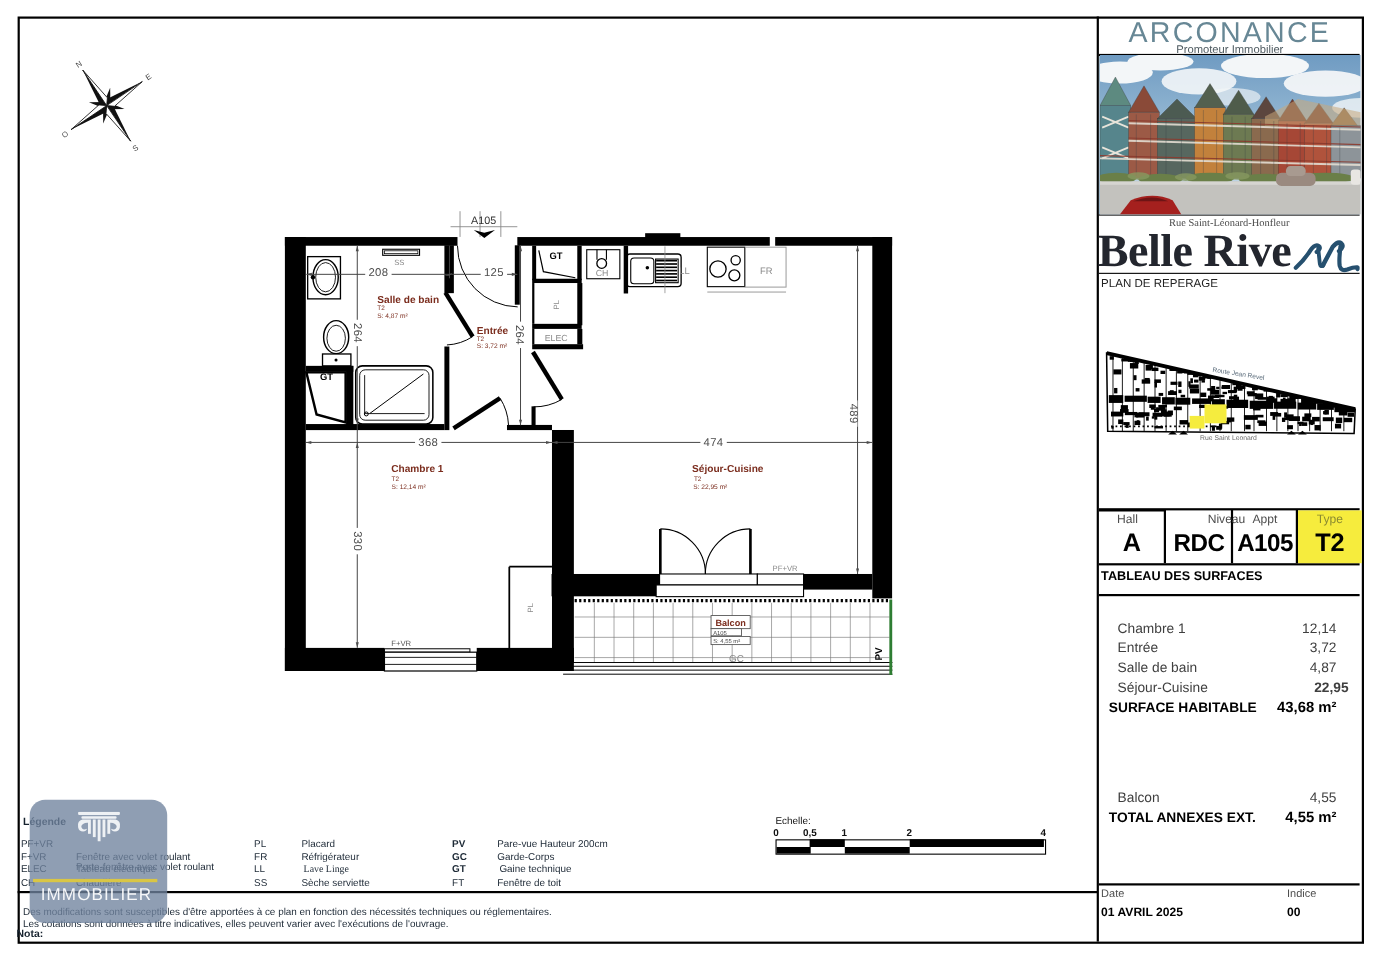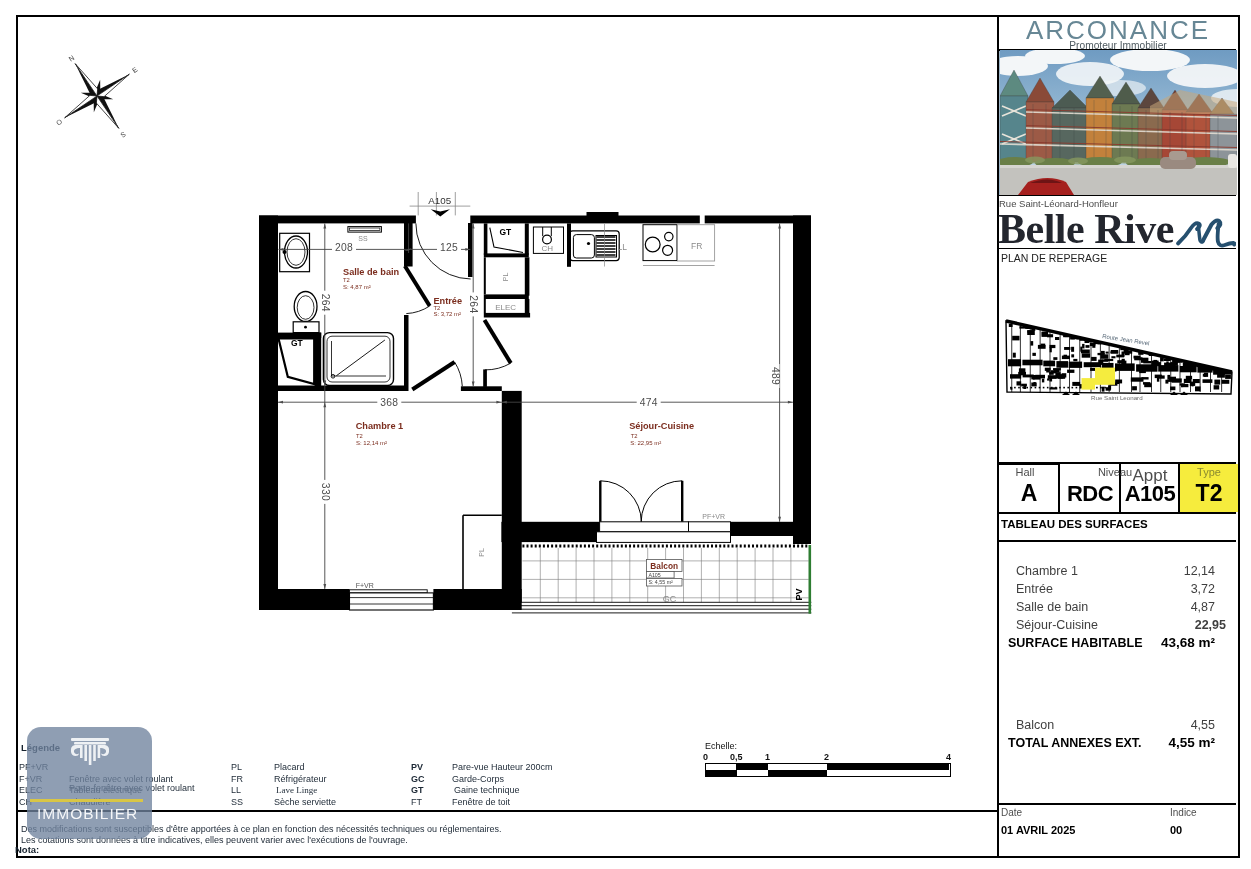--- a/index.html
+++ b/index.html
@@ -17,39 +17,39 @@
 <div class="abs" id="sb-arconance" style="left:999px;top:15px;width:237px;height:34px;">
   <svg class="abs" style="left:0;top:0;" width="237" height="50" viewBox="0 0 237 50">
     <text x="119" y="23.5" text-anchor="middle" font-size="26" font-family="Liberation Sans, sans-serif" letter-spacing="2" fill="#678795">ARCONANCE</text>
     <text x="119" y="33.5" text-anchor="middle" font-size="10.2" font-family="Liberation Sans, sans-serif" fill="#4e5a60">Promoteur Immobilier</text>
   </svg>
 </div>
 <div class="abs hline" style="left:999px;top:49px;width:237px;"></div>
 
 <div class="abs" id="photo" style="left:999px;top:51px;width:237px;height:144px;background:#9db6c8;"></div>
 <div class="abs hline" style="left:999px;top:195px;width:237px;height:1px;"></div>
-<div class="abs" style="left:999px;top:198px;width:237px;font-size:9.5px;color:#4a4a4a;">Rue Saint-Léonard-Honfleur</div>
+<div class="abs" style="left:999px;top:198px;width:237px;text-align:center;font-size:9.5px;color:#4a4a4a;font-family:Liberation Serif, serif;">Rue Saint-Léonard-Honfleur</div>
 <div class="abs" id="bellerive" style="left:998px;top:205px;width:185px;font-family:'Liberation Serif',serif;font-size:42px;font-weight:bold;color:#23262e;text-align:left;letter-spacing:-0.5px;">Belle Rive</div>
 <div class="abs hline" style="left:999px;top:248px;width:237px;height:1px;"></div>
 <div class="abs" style="left:1001px;top:252px;font-size:10.5px;color:#222;">PLAN DE REPERAGE</div>
 
 <div class="abs" style="left:999px;top:463px;width:237px;height:50px;">
   <div class="abs" style="left:0;top:0;width:61px;height:50px;border-top:2px solid #000;"></div>
 </div>
 <div class="abs hline" style="left:999px;top:462px;width:237px;"></div>
 <div class="abs hline" style="left:999px;top:512px;width:237px;"></div>
 <div class="abs" style="left:1058px;top:463px;width:2px;height:49px;background:#000;"></div>
 <div class="abs" style="left:1119px;top:463px;width:2px;height:49px;background:#000;"></div>
 <div class="abs" style="left:1178px;top:463px;width:2px;height:49px;background:#000;"></div>
 <div class="abs" style="left:1180px;top:464px;width:58px;height:48px;background:#f6ec3d;"></div>
 <div class="abs" style="left:999px;top:466px;width:52px;text-align:center;font-size:11px;color:#4d4d4d;">Hall</div>
 <div class="abs" style="left:999px;top:480px;width:60px;text-align:center;font-size:23px;font-weight:bold;color:#000;">A</div>
 <div class="abs" style="left:1060px;top:466px;width:60px;text-align:center;font-size:11px;color:#4d4d4d;padding-left:25px;">Niveau</div>
 <div class="abs" style="left:1060px;top:481px;width:60px;text-align:center;font-size:22px;font-weight:bold;color:#000;letter-spacing:-0.5px;">RDC</div>
-<div class="abs" style="left:1121px;top:466px;width:58px;text-align:center;font-size:17px;color:#4d4d4d;">Appt</div>
+<div class="abs" style="left:1121px;top:466px;width:58px;text-align:center;font-size:11px;color:#4d4d4d;">Appt</div>
 <div class="abs" style="left:1121px;top:481px;width:58px;text-align:center;font-size:22px;font-weight:bold;color:#000;letter-spacing:-0.5px;">A105</div>
 <div class="abs" style="left:1180px;top:466px;width:58px;text-align:center;font-size:11px;color:#8a8a30;z-index:3;">Type</div>
 <div class="abs" style="left:1180px;top:480px;width:58px;text-align:center;font-size:23px;font-weight:bold;color:#000;z-index:3;">T2</div>
 <div class="abs" style="left:1001px;top:518px;font-size:11.5px;font-weight:bold;color:#000;">TABLEAU DES SURFACES</div>
 <div class="abs hline" style="left:999px;top:540px;width:237px;"></div>
 
 <div class="abs" id="surfaces" style="left:999px;top:540px;width:237px;height:263px;font-size:12.5px;color:#3f3f3f;">
   <div class="abs" style="left:17px;top:24px;">Chambre 1</div>
     <div class="abs" style="right:21px;top:24px;">12,14</div>
   <div class="abs" style="left:17px;top:42px;">Entrée</div>

